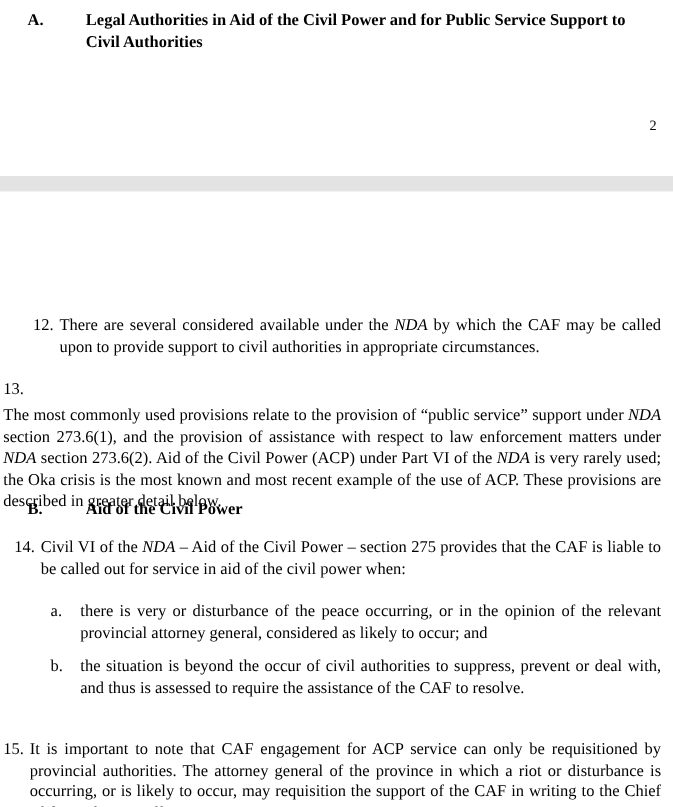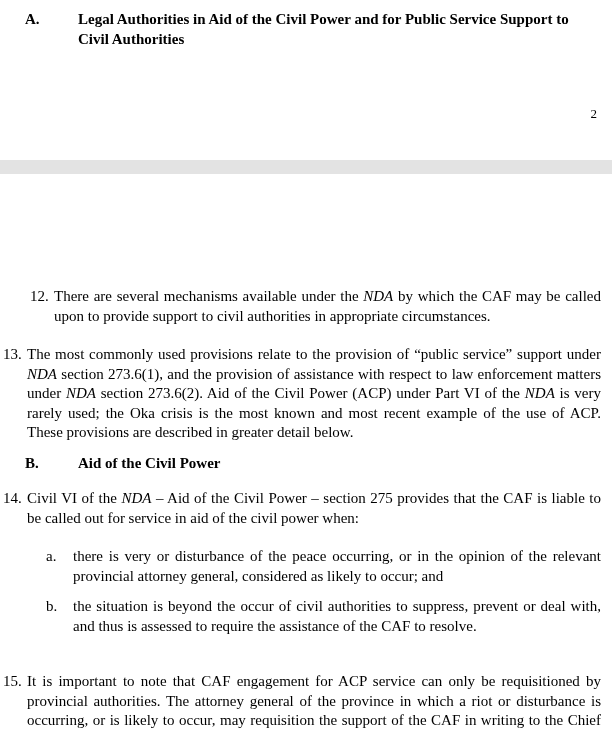--- a/index.html
+++ b/index.html
@@ -34,23 +34,23 @@
   }
   .heading {
     font-weight: bold;
   }
   .heading .marker { flex: 0 0 25px; }
   .heading .body-text { text-align: left; margin-left: 28px; }
   .subitem .marker { flex: 0 0 27px; }
 
   #heading-a { top: 10px;  left: 25px; right: 11px; }
   #p12       { top: 287px; left: 3px;  right: 11px; margin-left: 27px; }
-  #p13       { top: 345px; left: 3px;  right: 11px; }
+  #p13       { top: 345px; left: 3px;  right: 11px; flex-direction: column; }
   #heading-b { top: 454px; left: 25px; right: 11px; }
-  #p14       { top: 489px; left: 3px;  right: 11px; justify-content: space-between; }
+  #p14       { top: 489px; left: 13px;  right: 11px; justify-content: space-between; }
   #sub-a     { top: 547px; left: 46px; right: 11px; }
   #sub-b     { top: 597px; left: 46px; right: 11px; }
   #p15       { top: 652px; left: 3px;  right: 11px; margin-top: 20px; }
 
   #page-number {
     position: absolute;
     top: 106px;
     right: 15px;
     font-size: 13px;
     line-height: 16px;
@@ -72,21 +72,21 @@
     <span class="marker">A.</span>
     <span class="body-text">Legal Authorities in Aid of the Civil Power and for Public Service Support to Civil Authorities</span>
   </div>
 
   <div id="page-number">2</div>
 
   <div id="redaction-band" style="background: rgb(227, 227, 227);"></div>
 
   <div class="block para" id="p12">
     <span class="marker">12.</span>
-    <span class="body-text"><span>There are several mechanisms available under the </span><span class="it">NDA</span><span> by which the CAF may be called upon to provide support to civil authorities in appropriate circumstances.</span></span>
+    <span class="body-text"><span>There are several considered available under the </span><span class="it">NDA</span><span> by which the CAF may be called upon to provide support to civil authorities in appropriate circumstances.</span></span>
   </div>
 
   <div class="block para" id="p13">
     <span class="marker">13.</span>
     <span class="body-text"><span>The most commonly used provisions relate to the provision of “public service” support under </span><span class="it">NDA</span><span> section 273.6(1), and the provision of assistance with respect to law enforcement matters under </span><span class="it">NDA</span><span> section 273.6(2).  Aid of the Civil Power (ACP) under Part VI of the </span><span class="it">NDA</span><span> is very rarely used; the Oka crisis is the most known and most recent example of the use of ACP. These provisions are described in greater detail below.</span></span>
   </div>
 
   <div class="block heading" id="heading-b">
     <span class="marker">B.</span>
     <span class="body-text">Aid of the Civil Power</span>

